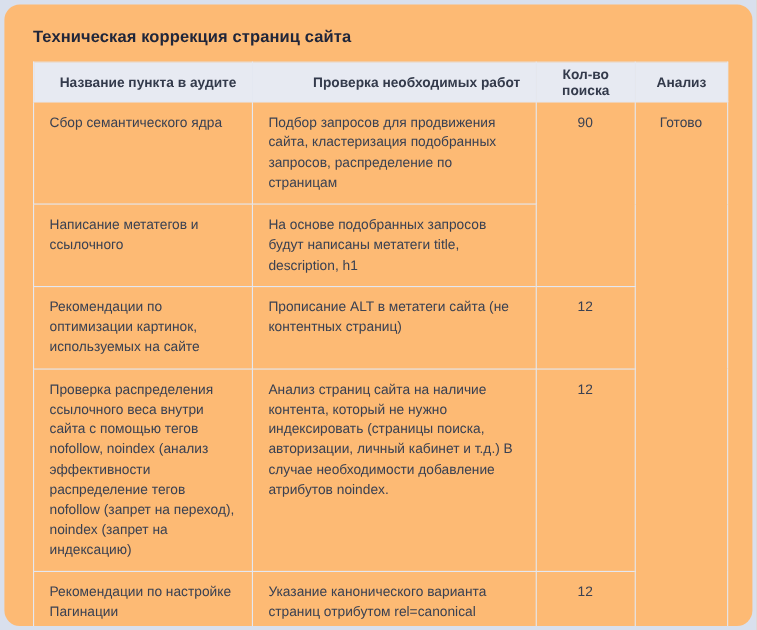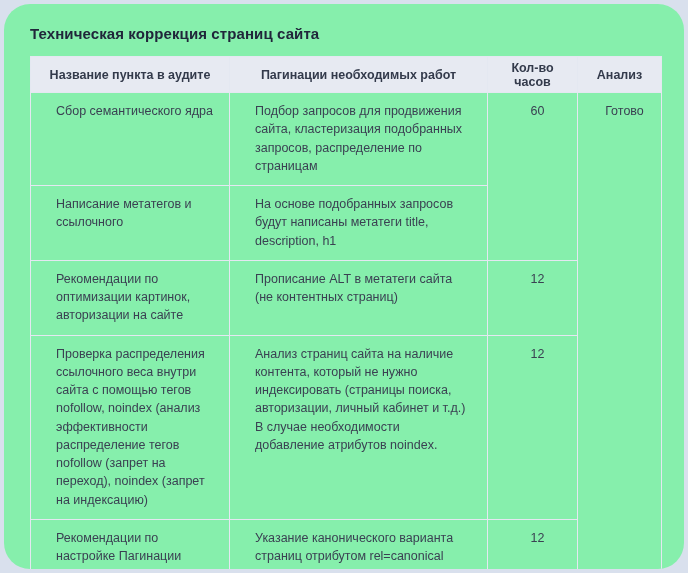--- a/index.html
+++ b/index.html
@@ -5,22 +5,22 @@
   * { margin: 0; padding: 0; box-sizing: border-box; }
   html, body { width: 688px; height: 573px; }
   body {
     background: #d9e0ed;
     font-family: "Liberation Sans", "DejaVu Sans", sans-serif;
     position: relative;
   }
   .card {
     position: absolute;
     left: 4px; top: 4px; right: 4px; bottom: 4px;
-    background: #86efac;
-    border-radius: 26px;
+    background: #fdba74;
+    border-radius: 14px;
     padding: 21px 27px 0 26px;
     overflow: hidden;
   }
   .title {
     font-size: 15px;
     font-weight: bold;
     color: #20263a;
     letter-spacing: 0.1px;
     margin-bottom: 14px;
   }
@@ -31,66 +31,66 @@
   }
   .audit-table th, .audit-table td {
     border: 1px solid #e4e8f1;
   }
   .audit-table th {
     background: #e7eaf2;
     height: 36px;
     font-size: 12.5px;
     font-weight: 600;
     color: #333a4b;
-    text-align: center;
+    text-align: right;
     padding: 0 14px;
   }
   .audit-table td {
     font-size: 12.5px;
     line-height: 1.46;
     color: #3a4152;
     vertical-align: top;
-    padding: 9px 15px 10px 25px;
+    padding: 9px 15px 10px 14px;
   }
   .center { text-align: center !important; }
 </style>
 </head>
 <body>
 
 <div class="card">
   <h1 class="title">Техническая коррекция страниц сайта</h1>
 
   <table class="audit-table">
     <colgroup>
       <col style="width:199px">
       <col style="width:258px">
       <col style="width:90px">
       <col style="width:84px">
     </colgroup>
     <thead>
       <tr>
         <th>Название пункта в аудите</th>
-        <th>Пагинации необходимых работ</th>
-        <th class="center">Кол-во часов</th>
+        <th>Проверка необходимых работ</th>
+        <th class="center">Кол-во поиска</th>
         <th class="center">Анализ</th>
       </tr>
     </thead>
     <tbody id="table-body">
         <tr>
           <td>Сбор семантического ядра</td>
           <td>Подбор запросов для продвижения сайта, кластеризация подобранных запросов, распределение по страницам</td>
-          <td class="center" rowspan="2">60</td>
+          <td class="center" rowspan="2">90</td>
           <td class="center" rowspan="6">Готово</td>
         </tr>
         <tr>
           <td>Написание метатегов и ссылочного</td>
           <td>На основе подобранных запросов будут написаны метатеги title, description, h1</td>
         </tr>
         <tr>
-          <td>Рекомендации по оптимизации картинок, авторизации на сайте</td>
+          <td>Рекомендации по оптимизации картинок, используемых на сайте</td>
           <td>Прописание ALT в метатеги сайта (не контентных страниц)</td>
           <td class="center">12</td>
         </tr>
         <tr>
           <td>Проверка распределения ссылочного веса внутри сайта с помощью тегов nofollow, noindex (анализ эффективности распределение тегов nofollow (запрет на переход), noindex (запрет на индексацию)</td>
           <td>Анализ страниц сайта на наличие контента, который не нужно индексировать (страницы поиска, авторизации, личный кабинет и т.д.) В случае необходимости добавление атрибутов noindex.</td>
           <td class="center">12</td>
         </tr>
         <tr>
           <td>Рекомендации по настройке Пагинации</td>

